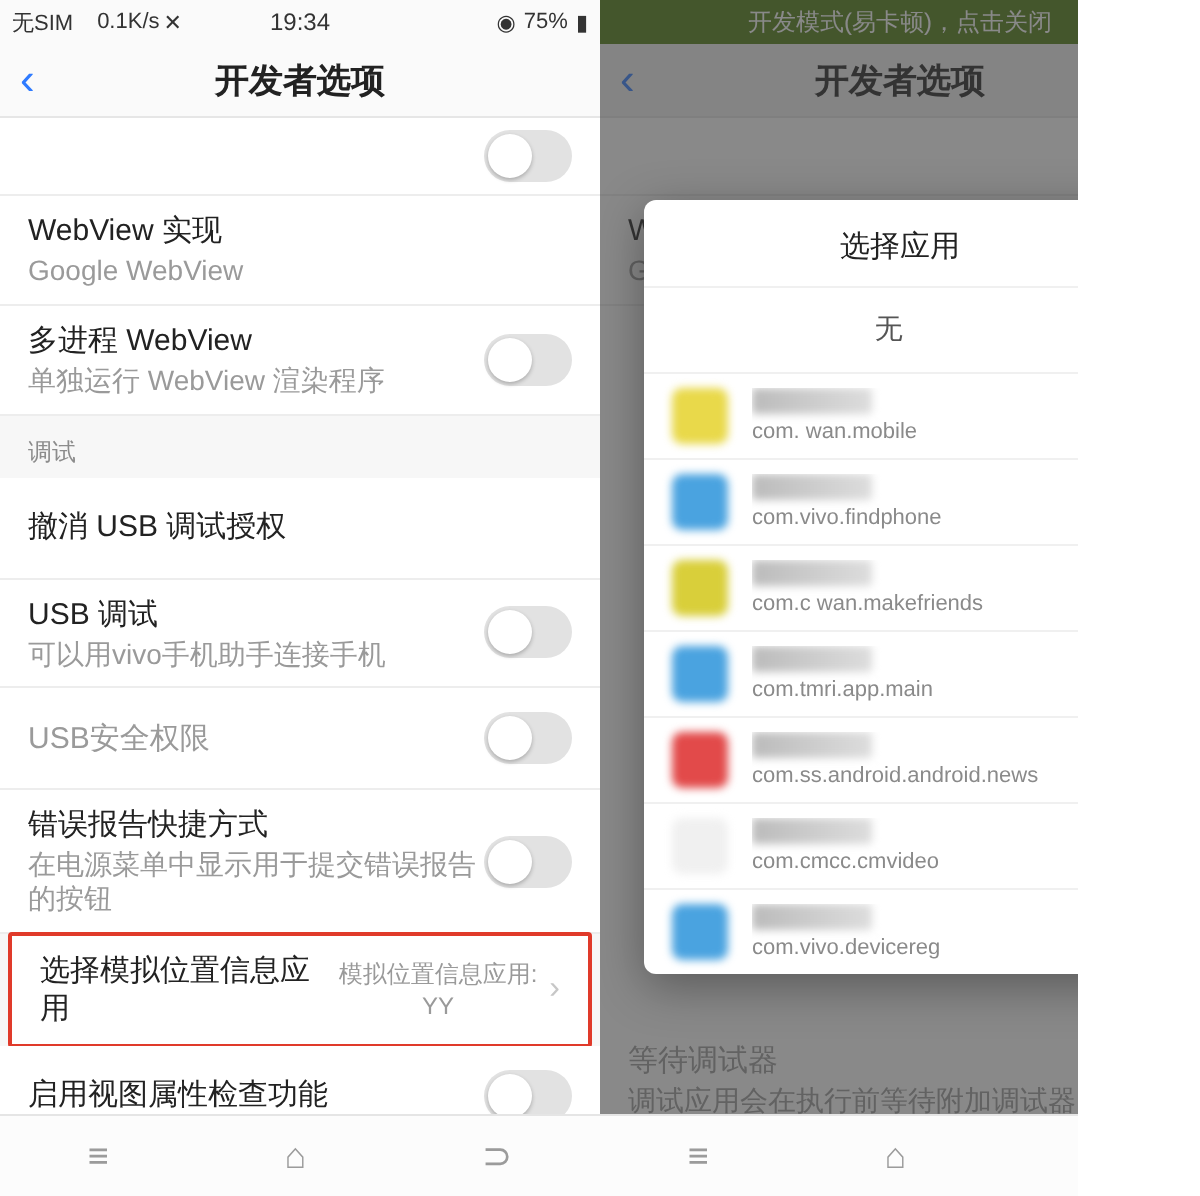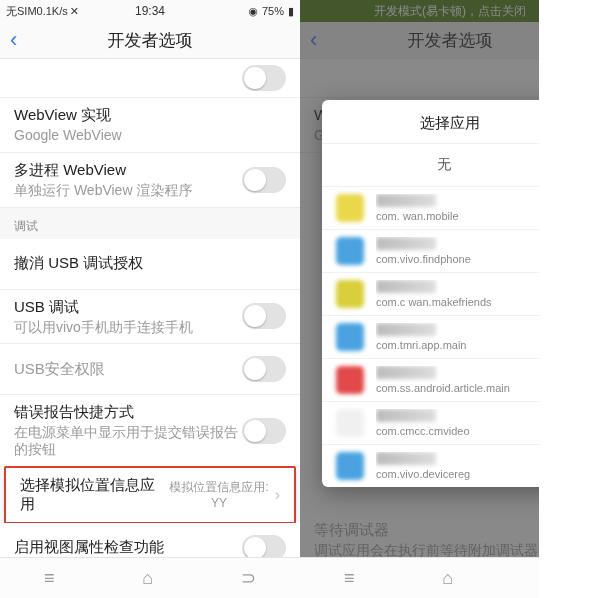--- a/index.html
+++ b/index.html
@@ -8,21 +8,21 @@
   #left{left:0;border-right:1px solid #eee}
   #right{left:300px}
   
   .status{height:22px;background:#fafafa;display:flex;align-items:center;font-size:11px;color:#333;padding:0 6px;position:relative}
   .status .center{position:absolute;left:0;right:0;text-align:center;font-size:12px}
   .status .rightside{margin-left:auto;display:flex;align-items:center;gap:4px}
   .status .tool{display:inline-block;margin-left:2px}
   
   .nav{height:36px;background:#fafafa;display:flex;align-items:center;position:relative;border-bottom:1px solid #e6e6e6}
   .nav .back{color:#2f7bff;font-size:22px;padding:0 10px;line-height:1}
-  .nav .title{position:absolute;left:0;right:0;text-align:center;font-size:17px;font-weight:400;color:#222}
+  .nav .title{position:absolute;left:0;right:0;text-align:center;font-size:17px;font-weight:700;color:#222}
   
   .row{background:#fff;border-bottom:1px solid #ededed;padding:8px 14px;display:flex;align-items:center;min-height:34px}
   .row .txt{flex:1}
   .row .lab{font-size:15px;color:#222}
   .row .sub{font-size:14px;color:#9a9a9a;margin-top:2px;line-height:1.2}
   .section{font-size:12px;color:#8c8c8c;padding:10px 14px 4px;background:#f7f7f7}
   .toggle{width:44px;height:26px;border-radius:13px;background:#e2e2e2;position:relative;flex:none}
   .toggle::after{content:"";position:absolute;width:22px;height:22px;border-radius:50%;background:#fff;top:2px;left:2px;box-shadow:0 1px 2px rgba(0,0,0,.25)}
   .chev{color:#c7c7c7;font-size:16px;margin-left:6px}
   .val{font-size:12px;color:#9a9a9a;text-align:center;max-width:120px}
@@ -52,21 +52,21 @@
   .toggle.dark{background:#8c8c8c}
 </style>
 </head>
 <body>
 
 <div id="stage">
 
   <div id="left" class="phone">
     <div class="status">
       <span>无SIM</span>
-      <span style="margin-left:0">0.1K/s</span>
+      <span style="margin-left:12px">0.1K/s</span>
       <span class="tool">✕</span>
       <span class="center">19:34</span>
       <span class="rightside">
         <span>◉</span>
         <span>75%</span>
         <span>▮</span>
       </span>
     </div>
     <div class="nav">
       <span class="back">‹</span>
@@ -229,21 +229,21 @@
             <div class="apptxt">
               <div class="aname"></div>
               <div class="apkg">com.tmri.app.main</div>
             </div>
             <span class="chev">›</span>
           </div>
           <div class="mrow">
             <div class="icon" style="background:#e24a4a"></div>
             <div class="apptxt">
               <div class="aname"></div>
-              <div class="apkg">com.ss.android.article.main</div>
+              <div class="apkg">com.ss.android.android.news</div>
             </div>
             <span class="chev">›</span>
           </div>
           <div class="mrow">
             <div class="icon" style="background:#f0f0f0"></div>
             <div class="apptxt">
               <div class="aname"></div>
               <div class="apkg">com.cmcc.cmvideo</div>
             </div>
             <span class="chev">›</span>

